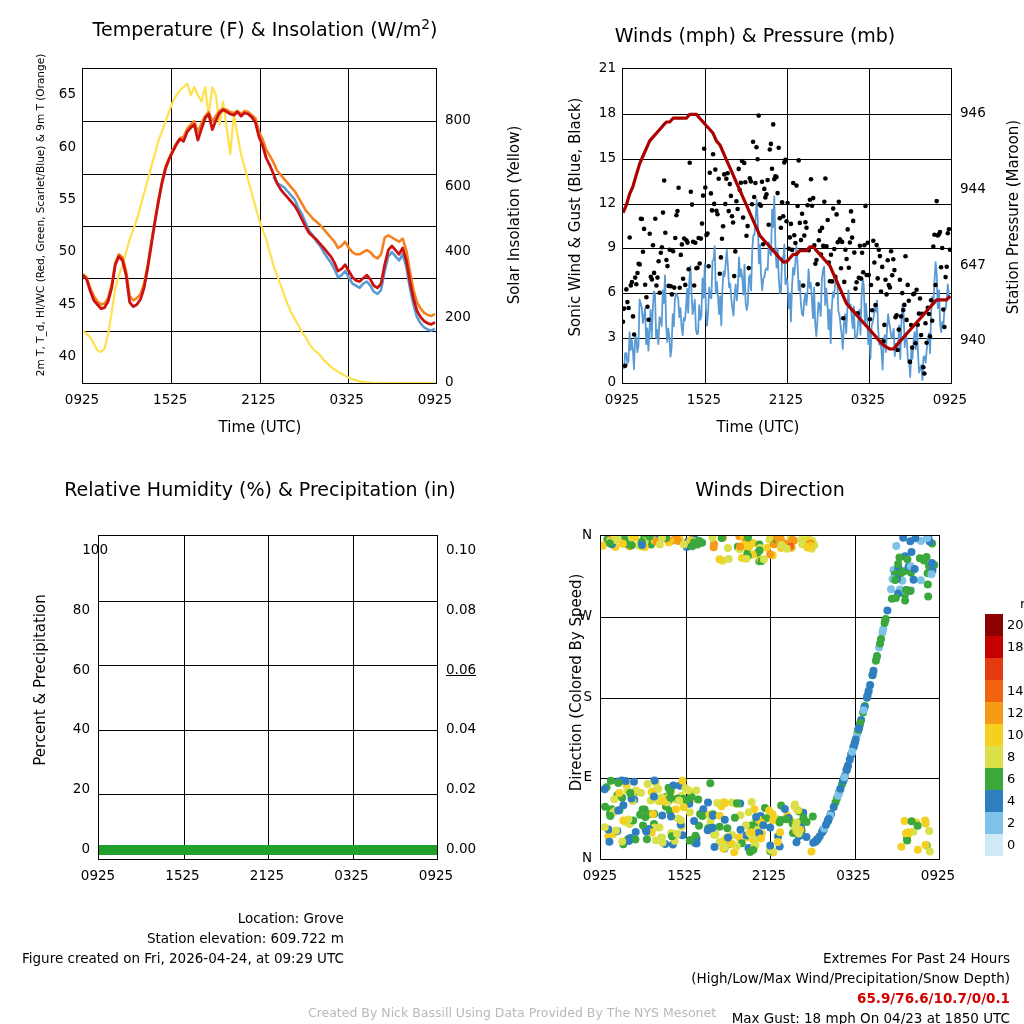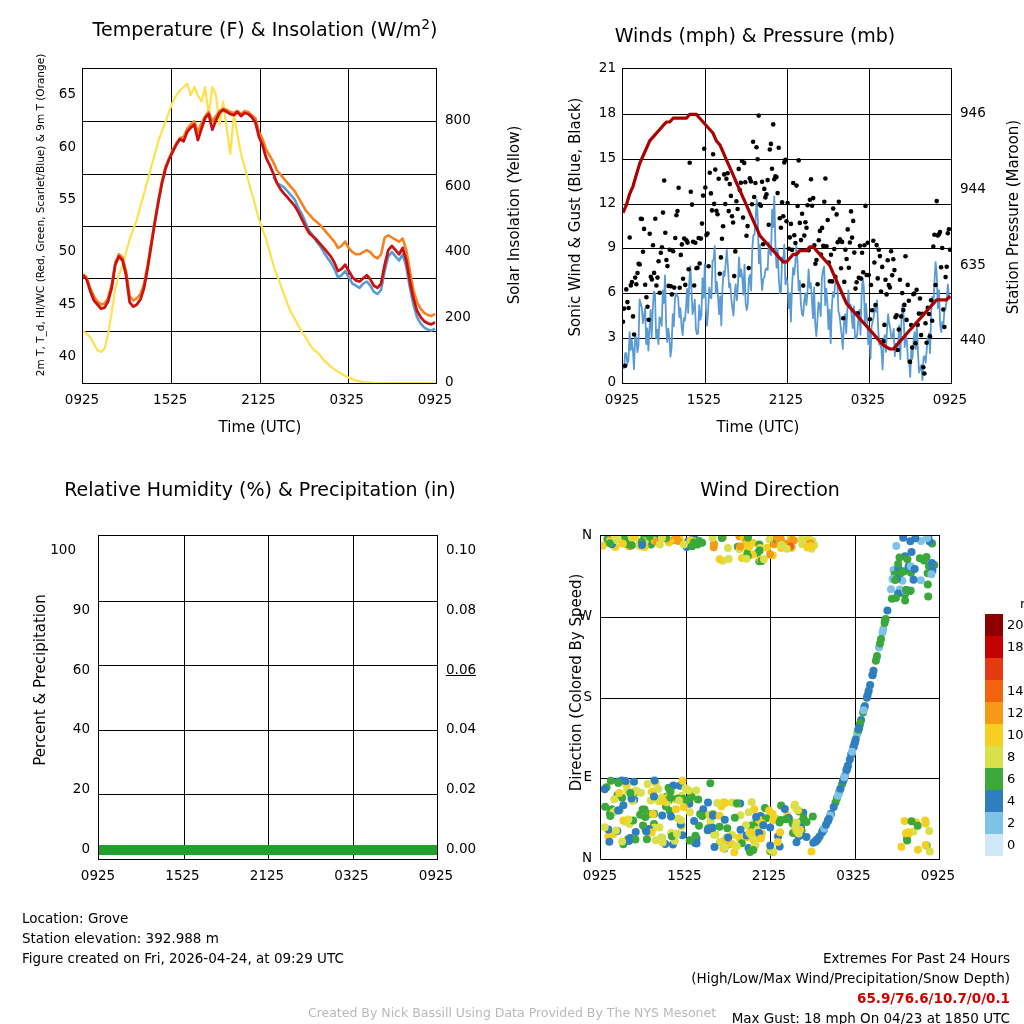--- a/index.html
+++ b/index.html
@@ -437,21 +437,21 @@
       <div class="gridh" style="top: 194px;"></div>
       <div class="gridh" style="top: 258px;"></div>
       <svg class="series" width="338" height="323">
         <rect x="0" y="309.0" width="338" height="10" fill="#22a02c"></rect>
       </svg>
     </div>
 </div>
 
 <div class="panel">
   <div class="ptitle" style="left:620px; top:478px; width:300px;">
-    <span>Wind Direction</span>
+    <span>Winds Direction</span>
   </div>
 
   <div class="axis-label vert" style="left:567px; top:850px; transform:rotate(-90deg); width:335px; text-align:center;">
     <span>Direction (Colored By Speed)</span>
   </div>
 
   <div class="plotbox" id="p4" style="left:600px; top:535px; width:340px; height:325px;">
       <div class="gridv" style="left: 85px;"></div>
       <div class="gridv" style="left: 169px;"></div>
       <div class="gridv" style="left: 254px;"></div>
@@ -1044,23 +1044,23 @@
       <div class="legend-tick" style="left: 1007px; top: 771px;">6</div>
       <div class="legend-swatch" style="left: 985px; top: 790px; height: 22px; background: rgb(47, 127, 192);"></div>
       <div class="legend-tick" style="left: 1007px; top: 793px;">4</div>
       <div class="legend-swatch" style="left: 985px; top: 812px; height: 22px; background: rgb(127, 194, 232);"></div>
       <div class="legend-tick" style="left: 1007px; top: 815px;">2</div>
       <div class="legend-swatch" style="left: 985px; top: 834px; height: 22px; background: rgb(207, 233, 247);"></div>
       <div class="legend-tick" style="left: 1007px; top: 837px;">0</div>
     </div>
 </div>
 
-<div class="footer-left" style="top:908px;">
+<div class="footer-left" style="top:908px;text-align:right;">
   <div>Location: Grove</div>
-  <div>Station elevation: 392.988 m</div>
+  <div>Station elevation: 609.722 m</div>
   <div>Figure created on Fri, 2026-04-24, at 09:29 UTC</div>
 </div>
 
 <div class="footer-right" style="top:948px;">
   <div>Extremes For Past 24 Hours</div>
   <div>(High/Low/Max Wind/Precipitation/Snow Depth)</div>
   <div class="extremes-val">65.9/76.6/10.7/0/0.1</div>
   <div>Max Gust: 18 mph On 04/23 at 1850 UTC</div>
 </div>
 
@@ -1083,35 +1083,35 @@
 <div class="tick" style="left: 316.75px; top: 391px; text-align: center; width: 60px;">0325</div>
 <div class="tick" style="left: 405px; top: 391px; text-align: center; width: 60px;">0925</div>
 <div class="tick" style="left: 556px; top: 373px; text-align: right; width: 60px;">0</div>
 <div class="tick" style="left: 556px; top: 328.143px; text-align: right; width: 60px;">3</div>
 <div class="tick" style="left: 556px; top: 283.286px; text-align: right; width: 60px;">6</div>
 <div class="tick" style="left: 556px; top: 238.429px; text-align: right; width: 60px;">9</div>
 <div class="tick" style="left: 556px; top: 193.571px; text-align: right; width: 60px;">12</div>
 <div class="tick" style="left: 556px; top: 148.714px; text-align: right; width: 60px;">15</div>
 <div class="tick" style="left: 556px; top: 103.857px; text-align: right; width: 60px;">18</div>
 <div class="tick" style="left: 556px; top: 59px; text-align: right; width: 60px;">21</div>
-<div class="tick" style="left: 960px; top: 331.386px;">440</div>
-<div class="tick" style="left: 960px; top: 255.723px;">635</div>
+<div class="tick" style="left: 960px; top: 331.386px;">940</div>
+<div class="tick" style="left: 960px; top: 255.723px;">647</div>
 <div class="tick" style="left: 960px; top: 180.06px;">944</div>
 <div class="tick" style="left: 960px; top: 104.398px;">946</div>
 <div class="tick" style="left: 592px; top: 391px; text-align: center; width: 60px;">0925</div>
 <div class="tick" style="left: 674px; top: 391px; text-align: center; width: 60px;">1525</div>
 <div class="tick" style="left: 756px; top: 391px; text-align: center; width: 60px;">2125</div>
 <div class="tick" style="left: 838px; top: 391px; text-align: center; width: 60px;">0325</div>
 <div class="tick" style="left: 920px; top: 391px; text-align: center; width: 60px;">0925</div>
 <div class="tick" style="left: 30px; top: 840.028px; text-align: right; width: 60px;">0</div>
 <div class="tick" style="left: 30px; top: 780.213px; text-align: right; width: 60px;">20</div>
 <div class="tick" style="left: 30px; top: 720.398px; text-align: right; width: 60px;">40</div>
 <div class="tick" style="left: 30px; top: 660.583px; text-align: right; width: 60px;">60</div>
-<div class="tick" style="left: 30px; top: 600.769px; text-align: right; width: 60px;">90</div>
-<div class="tick" style="left: 16px; top: 540.954px; text-align: right; width: 60px;">100</div>
+<div class="tick" style="left: 30px; top: 600.769px; text-align: right; width: 60px;">80</div>
+<div class="tick" style="left: 48px; top: 540.954px; text-align: right; width: 60px;">100</div>
 <div class="tick" style="left: 446px; top: 840.028px;">0.00</div>
 <div class="tick" style="left: 446px; top: 780.213px;">0.02</div>
 <div class="tick" style="left: 446px; top: 720.398px;">0.04</div>
 <div class="tick" style="left: 446px; top: 660.583px; text-decoration: underline;">0.06</div>
 <div class="tick" style="left: 446px; top: 600.769px;">0.08</div>
 <div class="tick" style="left: 446px; top: 540.954px;">0.10</div>
 <div class="tick" style="left: 68px; top: 867px; text-align: center; width: 60px;">0925</div>
 <div class="tick" style="left: 152.5px; top: 867px; text-align: center; width: 60px;">1525</div>
 <div class="tick" style="left: 237px; top: 867px; text-align: center; width: 60px;">2125</div>
 <div class="tick" style="left: 321.5px; top: 867px; text-align: center; width: 60px;">0325</div>

